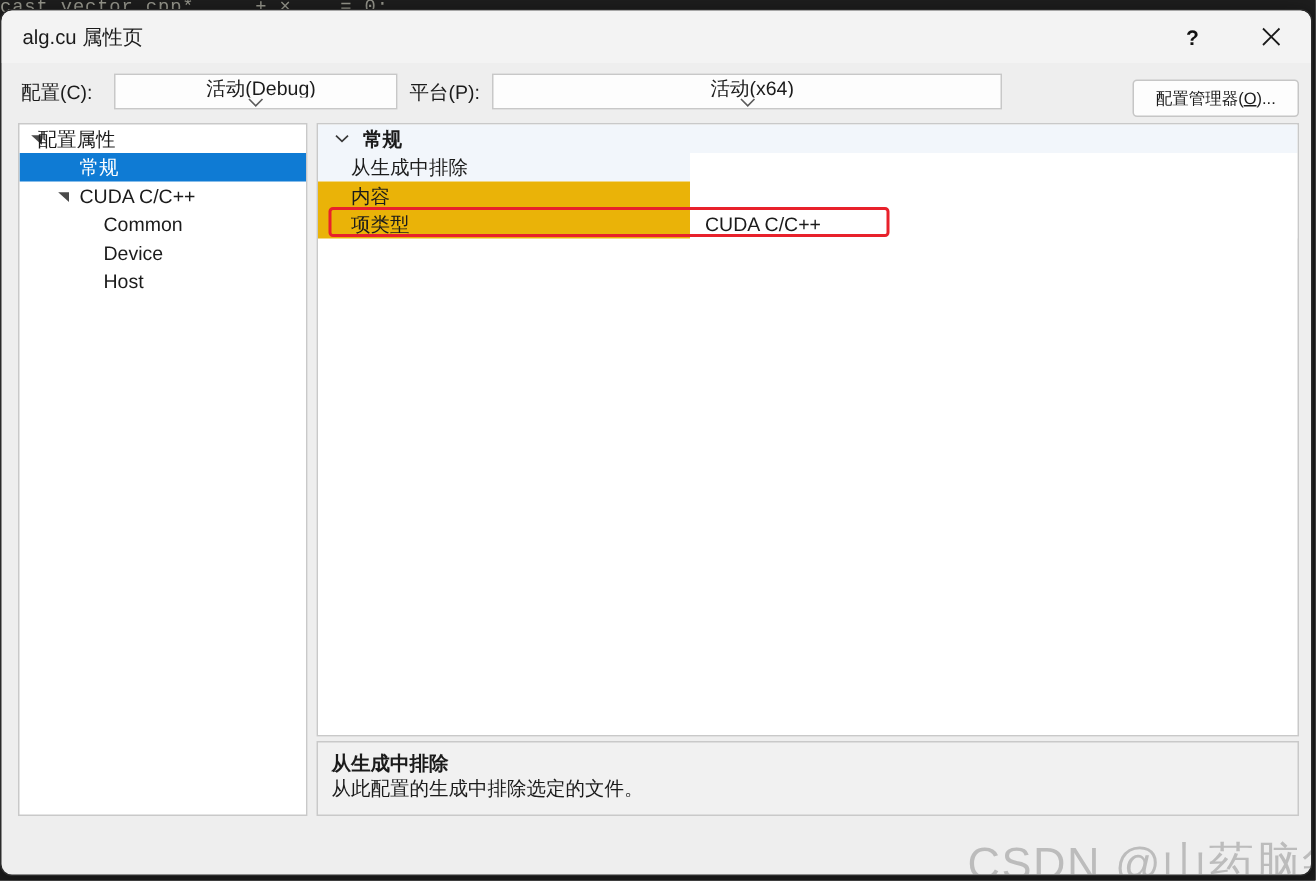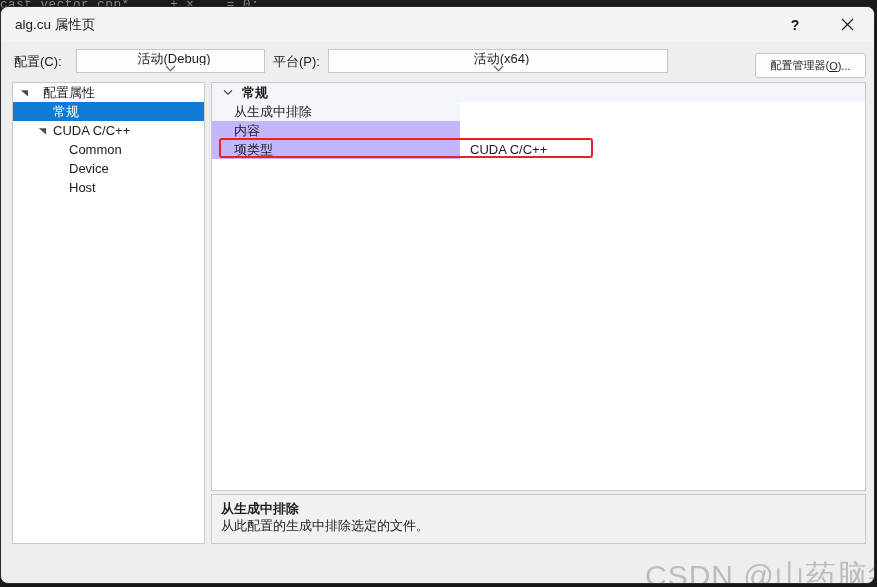--- a/index.html
+++ b/index.html
@@ -163,21 +163,21 @@
     font-size: 13px;
     color: #1b1b1b;
     white-space: nowrap;
     cursor: default;
   }
   .tree-item .tree-label { position: relative; }
   .tree-item.selected {
     background: #0f7bd4;
     color: #ffffff;
   }
-  .tree-depth-0 { padding-left: 30px; }
+  .tree-depth-0 { padding-left: 12px; }
   .tree-depth-1 { padding-left: 40px; }
   .tree-depth-2 { padding-left: 56px; }
   .tree-arrow {
     position: absolute;
     left: 0;
     top: 0;
     width: 22px;
     height: 19px;
     display: flex;
     align-items: center;
@@ -230,21 +230,21 @@
     overflow: hidden;
   }
   .prop-value {
     flex: 1;
     padding-left: 10px;
     background: #ffffff;
     color: #1b1b1b;
     white-space: nowrap;
     overflow: hidden;
   }
-  .prop-row.plain .prop-name { background: #c4b5fd; }
+  .prop-row.plain .prop-name { background: #eab308; }
   .prop-row.plain .prop-value { background: #ffffff; }
 
   
   #annotation-box {
     position: absolute;
     left: 7px; top: 55px;
     width: 374px; height: 20px;
     border: 2px solid #e8212b;
     border-radius: 3px;
     box-sizing: border-box;

